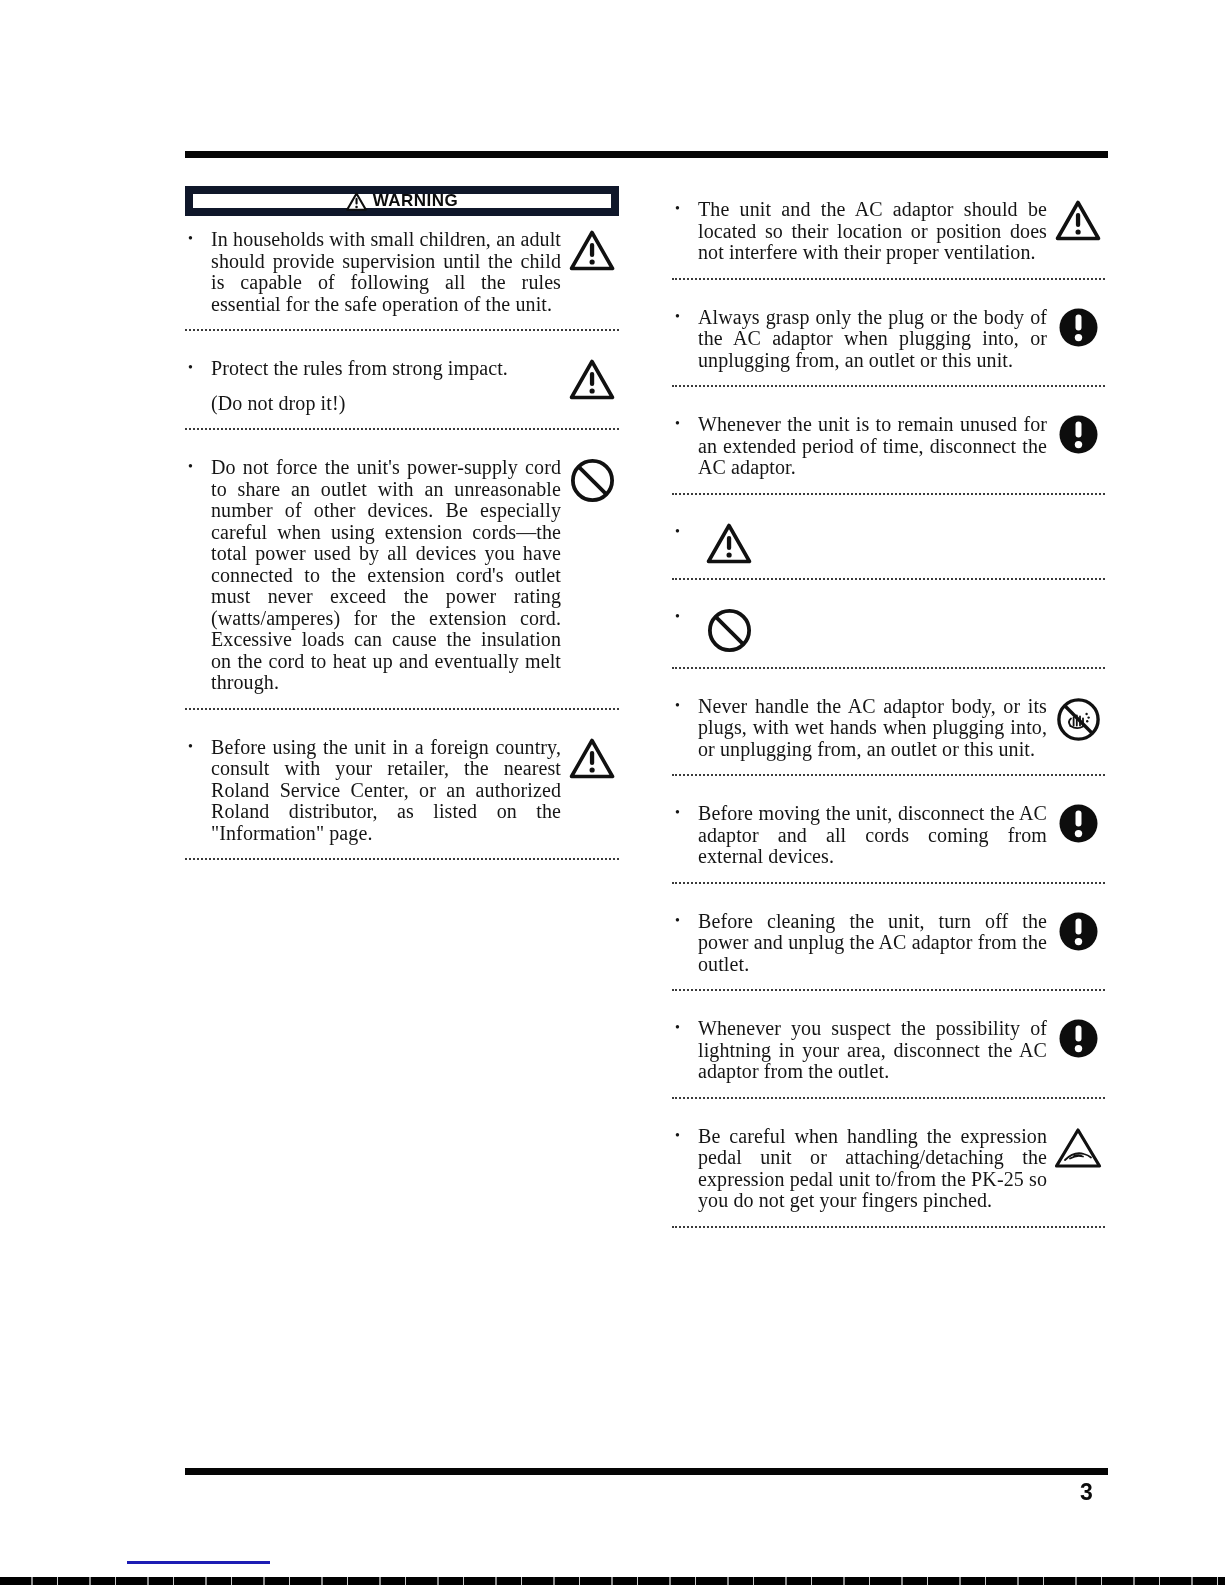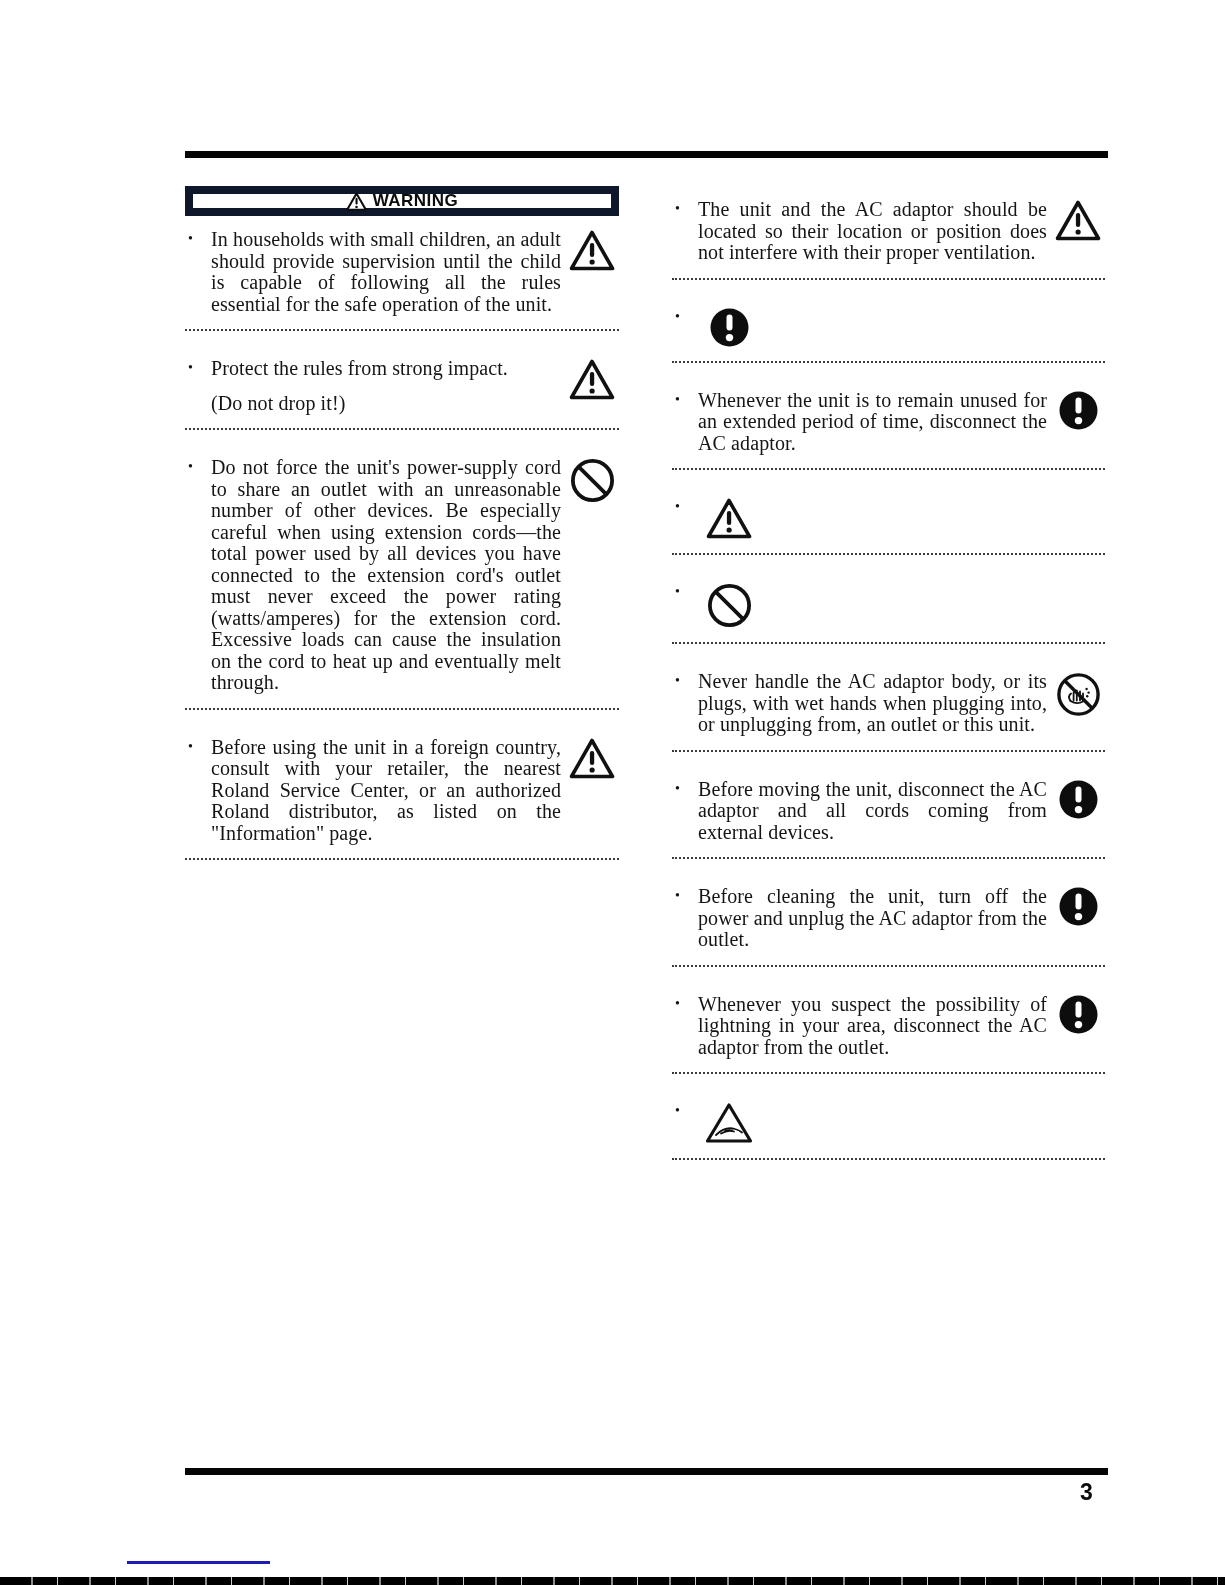--- a/index.html
+++ b/index.html
@@ -146,20 +146,23 @@
             <path d="M23 2.5 L43.5 38.5 H2.5 Z" fill="#fff" stroke="#111" stroke-width="3.6" stroke-linejoin="round"></path>
             <rect x="20.9" y="13" width="4.3" height="14" rx="2.1" fill="#111"></rect>
             <circle cx="23.1" cy="32" r="2.6" fill="#111"></circle>
           </svg>
         </div>
       </div>
       <div class="sep"></div>
 
       <div class="item">
         <span class="bullet">•</span>
+        <div class="txt">
+            <p>Always grasp only the plug or the body of the AC adaptor when plugging into, or unplugging from, an outlet or this unit.</p>
+          </div>
         <div class="icon-cell">
           <svg width="39" height="39" viewBox="0 0 39 39">
             <circle cx="19.5" cy="19.5" r="19" fill="#0d0d0d"></circle>
             <rect x="16.5" y="6.5" width="6" height="16" rx="3" fill="#fff"></rect>
             <circle cx="19.5" cy="29.6" r="3.7" fill="#fff"></circle>
           </svg>
         </div>
       </div>
       <div class="sep"></div>
 
@@ -268,20 +271,23 @@
             <circle cx="19.5" cy="19.5" r="19" fill="#0d0d0d"></circle>
             <rect x="16.5" y="6.5" width="6" height="16" rx="3" fill="#fff"></rect>
             <circle cx="19.5" cy="29.6" r="3.7" fill="#fff"></circle>
           </svg>
         </div>
       </div>
       <div class="sep"></div>
 
       <div class="item">
         <span class="bullet">•</span>
+        <div class="txt">
+            <p>Be careful when handling the expression pedal unit or attaching/detaching the expression pedal unit to/from the PK-25 so you do not get your fingers pinched.</p>
+          </div>
         <div class="icon-cell">
           <svg width="48" height="42" viewBox="0 0 48 42">
             <path d="M24 3 L45.5 39 H2.5 Z" fill="#fff" stroke="#111" stroke-width="3.2" stroke-linejoin="round"></path>
             <g stroke="#111" fill="none" stroke-width="1.8" stroke-linecap="round">
               <path d="M11 33 q9 -9 19 -6 q4 1 7 3.5"></path>
               <path d="M16 31.5 q7 -4 13 -2"></path>
               <path d="M20 29 q4 -1.5 7 -0.5"></path>
             </g>
           </svg>
         </div>

